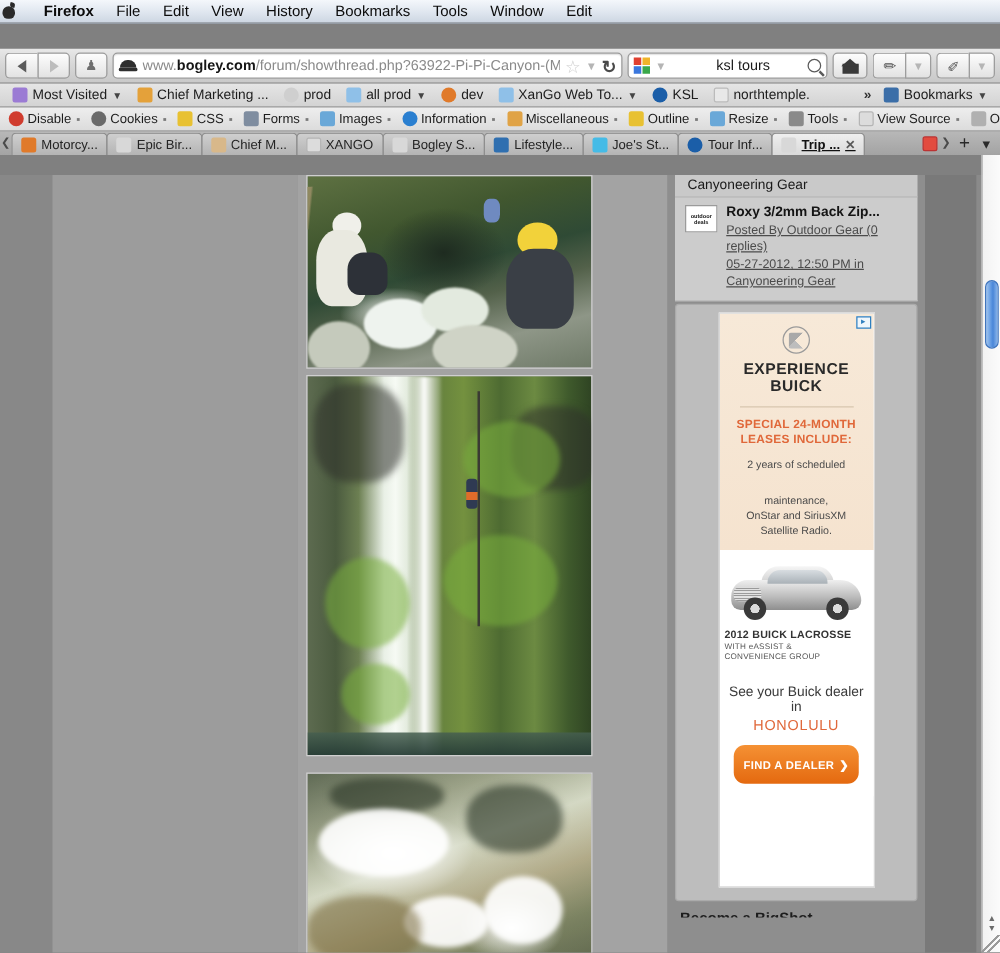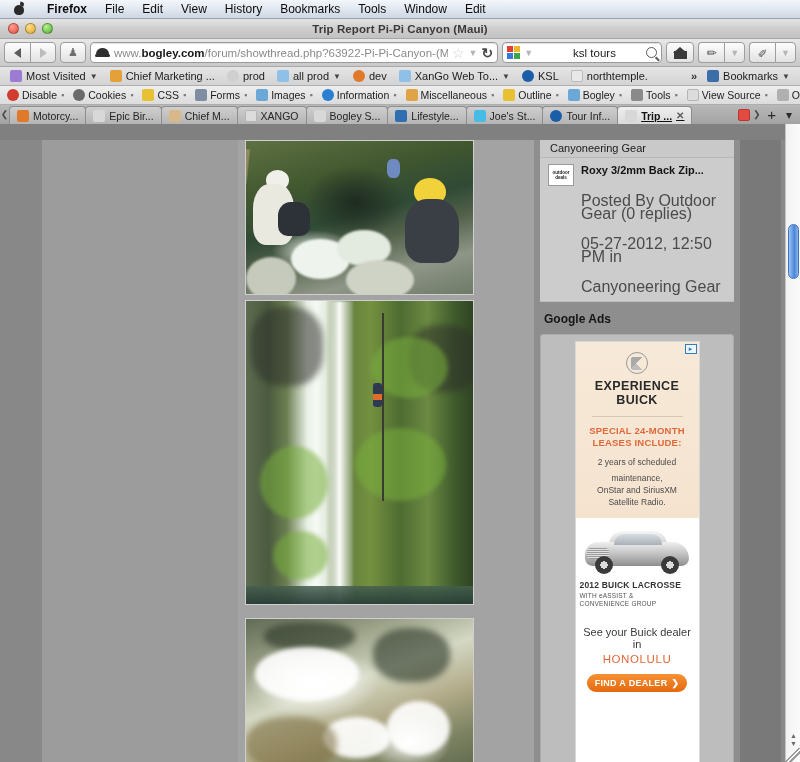--- a/index.html
+++ b/index.html
@@ -8,21 +8,21 @@
     font-family:"Liberation Sans", sans-serif;
     background:#808080;
   }
   #app{ position:relative; width:800px; height:762px; }
 
   
   .menubar{
     position:absolute; top:0; left:0; width:800px; height:19px;
     background:linear-gradient(to bottom,#f4f7fb 0%,#dfe6ef 55%,#cdd6e2 100%);
     border-bottom:1px solid #9aa4b0;
-    display:flex; align-items:center; padding-left:12px; gap:0;
+    display:flex; align-items:center; padding-left:0; gap:0;
     font-size:12px; color:#0b0b0b;
   }
   .apple-logo{
     width:14px; height:15px; margin-right:12px; position:relative; display:inline-block;
   }
   .apple-logo::before{
     content:""; position:absolute; left:2px; top:3px; width:10px; height:10px;
     background:#2a2a2a; border-radius:55% 55% 48% 48%;
     box-shadow: inset -3px -1px 0 0 rgba(255,255,255,0);
   }
@@ -279,21 +279,21 @@
     display:flex; gap:7px; padding:6px 8px 8px 8px;
     background:#cccccc; border-bottom:1px solid #bdbdbd;
   }
   .thumb{
     width:26px; height:22px; background:#fff; border:1px solid #9b9b9b;
     flex:0 0 auto; display:flex; align-items:center; justify-content:center;
     font-size:4.5px; line-height:5px; text-align:center; color:#1a1a1a; font-weight:bold;
   }
   .th-body{ flex:1; min-width:0; }
   .th-title{ font-size:11px; font-weight:bold; color:#141414; line-height:13px; }
-  .th-meta{ font-size:16px; color:#4b4b4b; line-height:13px; margin-top:17px; }
+  .th-meta{ font-size:10px; color:#4b4b4b; line-height:13px; margin-top:1px;text-decoration:underline; }
   .sb-heading{
     font-size:12px; font-weight:bold; color:#161616;
     padding:10px 0 6px 4px;
   }
 
   
   .adbox{
     background:#bdbdbd; border:1px solid #ababab; border-radius:3px;
     padding:6px 8px 10px 8px; margin-top:2px;
   }
@@ -352,21 +352,21 @@
     position:absolute; left:4px; top:20px; width:22px; height:11px;
     background:repeating-linear-gradient(to bottom,#9a9a9a 0 1px,#e2e2e2 1px 2px);
     border-radius:4px;
   }
   .ad-car-t1{ font-size:8.5px; font-weight:bold; color:#333; letter-spacing:.2px;}
   .ad-car-t2{ font-size:6.5px; color:#555; line-height:8px; margin-top:2px; letter-spacing:.2px;}
   .ad-bot{ background:#fff; padding:16px 6px 10px 6px; text-align:center;}
   .ad-see{ font-size:11px; color:#3a3a3a;text-align:center;}
   .ad-city{ font-size:11.5px; color:#e0683a; letter-spacing:.6px; margin-top:3px;}
   .ad-cta{
-    margin:9px auto 0 auto; width:100px; height:18px; border-radius:9px;
+    margin:9px auto 0 auto; width:100px; height:31px; border-radius:9px;
     background:linear-gradient(to bottom,#f59134,#e4690f);
     color:#fff; font-size:9px; font-weight:bold; letter-spacing:.3px;
     display:flex; align-items:center; justify-content:center; gap:4px;
   }
   .sb-bottom-title{
     font-size:12px; font-weight:bold; color:#1d1d1d; padding:6px 0 0 4px;
     overflow:hidden; height:13px;
   }
 
   
@@ -401,28 +401,20 @@
     <span class="menu-item">File</span>
     <span class="menu-item">Edit</span>
     <span class="menu-item">View</span>
     <span class="menu-item">History</span>
     <span class="menu-item">Bookmarks</span>
     <span class="menu-item">Tools</span>
     <span class="menu-item">Window</span>
     <span class="menu-item">Edit</span>
   </div>
 
-  <div class="titlebar">
-    <div class="traffic">
-      <span class="tl red"></span>
-      <span class="tl yel"></span>
-      <span class="tl grn"></span>
-    </div>
-    <div class="win-title">Trip Report Pi-Pi Canyon (Maui)</div>
-  </div>
 
   <div class="navbar">
     <div class="navgrp">
       <div class="navbtn left">
           <span class="tri-l"></span>
         </div>
       <div class="navbtn right dim">
           <span class="tri-r"></span>
         </div>
     </div>
@@ -552,21 +544,21 @@
         <span>Miscellaneous</span>
         <span class="sep">▪</span>
       </div>
     <div class="dv">
         <span class="dvico" style="background:#e8c132"></span>
         <span>Outline</span>
         <span class="sep">▪</span>
       </div>
     <div class="dv">
         <span class="dvico" style="background:#6aa8d8"></span>
-        <span>Bogley</span>
+        <span>Resize</span>
         <span class="sep">▪</span>
       </div>
     <div class="dv">
         <span class="dvico" style="background:#8a8a8a"></span>
         <span>Tools</span>
         <span class="sep">▪</span>
       </div>
     <div class="dv">
         <span class="dvico" style="background:#dcdcdc;border:1px solid #b5b5b5"></span>
         <span>View Source</span>
@@ -681,35 +673,34 @@
       <div class="thread">
         <div class="thumb">outdoor deals</div>
         <div class="th-body">
           <div class="th-title">Roxy 3/2mm Back Zip...</div>
           <div class="th-meta">Posted By Outdoor Gear (0 replies)</div>
           <div class="th-meta">05-27-2012, 12:50 PM in</div>
           <div class="th-meta">Canyoneering Gear</div>
         </div>
       </div>
 
-      <div class="sb-heading">Google Ads</div>
 
       <div class="adbox">
         <div class="ad">
           <div class="ad-adchoice">▸</div>
 
           <div class="ad-top">
             <div class="buick-shield"></div>
             <div class="ad-h1">EXPERIENCE</div>
             <div class="ad-h1">BUICK</div>
             <div class="ad-rule"></div>
             <div class="ad-promo">SPECIAL 24-MONTH</div>
             <div class="ad-promo">LEASES INCLUDE:</div>
             <div class="ad-body">2 years of scheduled</div>
-            <div class="ad-body" style="margin-top:4px">maintenance,</div>
+            <div class="ad-body" style="margin-top:17px">maintenance,</div>
             <div class="ad-body" style="margin-top:0">OnStar and SiriusXM</div>
             <div class="ad-body" style="margin-top:0">Satellite Radio.</div>
           </div>
 
           <div class="ad-mid">
             <div class="car">
               <div class="croof"></div>
               <div class="cbody"></div>
               <div class="cwin"></div>
               <div class="grille"></div>

